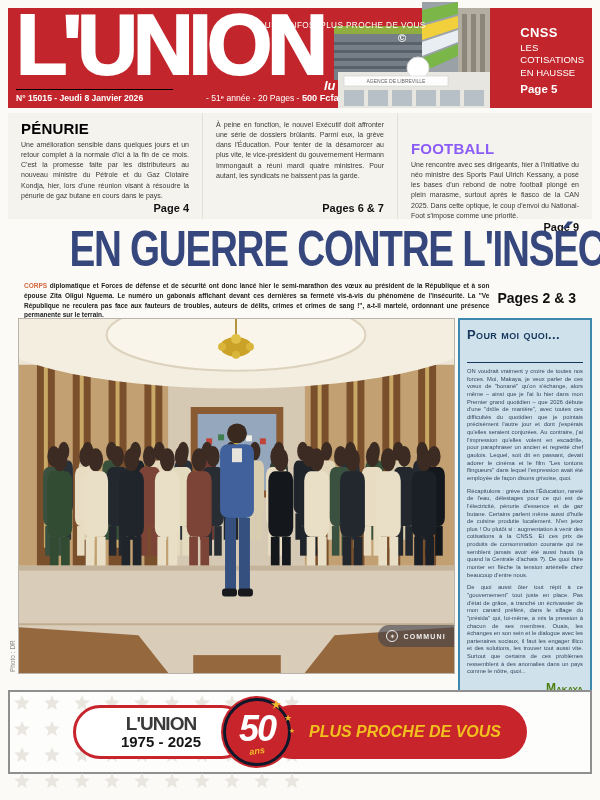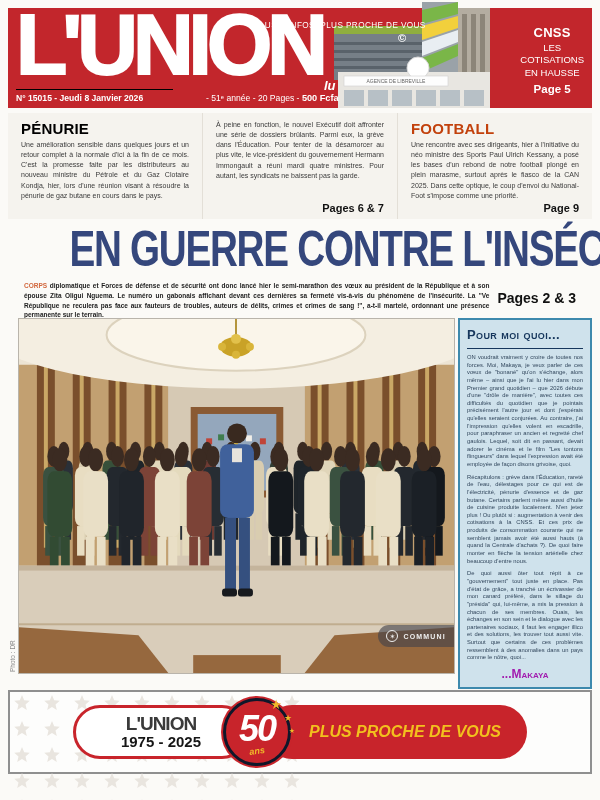--- a/index.html
+++ b/index.html
@@ -12,32 +12,32 @@
   .logo { position:absolute; left:8px; top:-8px; z-index:1; color:#fff; font-weight:bold;
           font-size:84px; letter-spacing:-5px; line-height:1.05;
           -webkit-text-stroke:2px #fff; transform:scaleY(1.02); transform-origin:top left; }
   .logo-mark { position:absolute; left:390px; top:24px; z-index:4; color:#fff; font-size:11px; font-weight:bold; }
   .tagline { position:absolute; left:246px; top:13px; z-index:4; color:#fff; font-weight:normal; font-size:8.2px; letter-spacing:.4px; }
   .web-frag { position:absolute; left:316px; top:70px; z-index:4; color:#fff; font-weight:bold; font-style:italic; font-size:13px; }
   .issue-line { position:absolute; left:8px; bottom:5px; z-index:4; color:#fff; font-weight:bold; font-size:8.6px;
                 border-top:1px solid #000000; padding-top:3px; padding-right:30px; }
   .edition-line { position:absolute; left:198px; bottom:5px; z-index:4; color:#fff; font-size:8.6px; }
   .edition-line b { font-size:9.2px; }
-  .cnss-promo { position:absolute; right:8px; top:16px; z-index:5; text-align:center; color:#fff; line-height:1.35; }
+  .cnss-promo { position:absolute; right:8px; top:16px; z-index:5; text-align:left; color:#fff; line-height:1.35; }
   .cnss-promo .t { font-size:13px; font-weight:bold; letter-spacing:.3px; }
   .cnss-promo .l { font-size:9.5px; }
   .cnss-promo .p { font-size:11.5px; font-weight:bold; margin-top:2px; }
   .building { position:absolute; left:326px; top:-6px; width:168px; height:112px; z-index:2; }
 
   
   .teasers { position:absolute; left:8px; top:113px; right:8px; height:106px; background:#f5f3ee; display:flex; }
   .teaser { flex:1; padding:7px 13px 5px 13px; display:flex; flex-direction:column; }
   .teaser + .teaser { border-left:1px solid #e3dfd7; }
   .teaser .tt { font-size:15px; font-weight:bold; letter-spacing:.2px; margin-bottom:3px; }
-  .teaser.c0 .tt { color:#000000; } .teaser.c1 .tt { color:#8f3b8f; } .teaser.c2 .tt { color:#c2410c; }
+  .teaser.c0 .tt { color:#000000; } .teaser.c1 .tt { color:#8f3b8f; } .teaser.c2 .tt { color:#8b5cf6;margin-top:20px; }
   .teaser .tb { font-size:7px; line-height:1.45; color:#3a3a3a; text-align:justify; }
   .teaser .tp { margin-top:auto; text-align:right; font-size:11px; font-weight:bold; color:#111; }
 
   
   .headline { position:absolute; left:8px; top:219px; right:8px; text-align:center; }
   .headline span { display:inline-block; white-space:nowrap; font-weight:bold; color:#35477c;
                    font-size:46px; letter-spacing:-1.5px; transform:scale(.84,1.1); transform-origin:center top; }
   .deck { position:absolute; left:24px; top:281px; right:24px; font-size:6.5px; line-height:1.5;
           color:#1c1c1c; text-align:justify; font-weight:bold; }
   .deck .lead-word { color:#d2673d; font-weight:bold; }
@@ -50,23 +50,23 @@
                padding:0 8px 0 8px; background:rgba(66,66,74,.62); border-radius:11px 0 0 11px; color:#efefef; }
   .watermark .badge { width:12px; height:12px; border:1px solid #efefef; border-radius:50%;
                       font-size:7px; line-height:11px; text-align:center; }
   .watermark .wt { font-size:7px; font-weight:bold; letter-spacing:1.2px; }
   .photo-credit { position:absolute; left:9px; top:672px; transform:rotate(-90deg); transform-origin:0 0;
                   font-size:6.5px; color:#8b8b8b; white-space:nowrap; }
 
   
   .sidecol { position:absolute; left:458px; top:318px; width:134px; background:#cfe2ec; border:2px solid #3d89ad; padding:7px 7px 6px 7px; }
   .sidecol .ct { font-variant-caps:small-caps; font-weight:bold; color:#16365c; font-size:13px; letter-spacing:.4px;
-                 border-bottom:1.5px solid #16365c; padding-bottom:6px; margin-bottom:5px; }
+                 border-bottom:1.5px solid #16365c; padding-bottom:20px; margin-bottom:5px; }
   .sidecol p { font-size:5.8px; line-height:1.32; color:#31465c; text-align:justify; margin-bottom:5px; }
-  .sidecol .sig { text-align:center; font-variant-caps:small-caps; font-weight:bold; color:#a21caf; font-size:12px; margin-top:2px; }
+  .sidecol .sig { text-align:right; font-variant-caps:small-caps; font-weight:bold; color:#4d7c0f; font-size:12px; margin-top:2px; }
 
   
   .banner { position:absolute; left:8px; right:8px; top:690px; height:84px; border:2px solid #8f8f8f; background:#fdfdfc; }
   .banner .stars { position:absolute; inset:0; }
   .banner .row { position:relative; height:100%; display:flex; align-items:center; justify-content:center; }
   .pill-white { position:relative; z-index:1; width:176px; height:54px; background:#fff; border:3px solid #c8242b;
                 border-radius:28px; display:flex; flex-direction:column; align-items:center; justify-content:center; margin-right:-26px; }
   .pill-white .brand { font-size:19px; font-weight:bold; letter-spacing:-1px; color:#3a3a3a; line-height:1; }
   .pill-white .years { font-size:15px; font-weight:bold; color:#161616; line-height:1.15; }
   .circle50 { position:relative; z-index:3; width:68px; height:68px; border-radius:50%; background:#c8242b;
@@ -138,20 +138,21 @@
       <div class="l">COTISATIONS</div>
       <div class="l">EN HAUSSE</div>
       <div class="p">Page 5</div>
     </div>
   </div>
 
   <div class="teasers">
     <div class="teaser c0">
       <div class="tt">PÉNURIE</div>
       <div class="tb">Une amélioration sensible dans quelques jours et un retour complet à la normale d'ici à la fin de ce mois. C'est la promesse faite par les distributeurs au nouveau ministre du Pétrole et du Gaz Clotaire Kondja, hier, lors d'une réunion visant à résoudre la pénurie de gaz butane en cours dans le pays.</div>
+      <div class="tp">Page 4</div>
     </div>
     <div class="teaser c1">
       <div class="tb">À peine en fonction, le nouvel Exécutif doit affronter une série de dossiers brûlants. Parmi eux, la grève dans l'Éducation. Pour tenter de la désamorcer au plus vite, le vice-président du gouvernement Hermann Immongault a réuni mardi quatre ministres. Pour autant, les syndicats ne baissent pas la garde.</div>
       <div class="tp">Pages 6 &amp; 7</div>
     </div>
     <div class="teaser c2">
       <div class="tt">FOOTBALL</div>
       <div class="tb">Une rencontre avec ses dirigeants, hier à l'initiative du néo ministre des Sports Paul Ulrich Kessany, a posé les bases d'un rebond de notre football plongé en plein marasme, surtout après le fiasco de la CAN 2025. Dans cette optique, le coup d'envoi du National-Foot s'impose comme une priorité.</div>
       <div class="tp">Page 9</div>
     </div>

